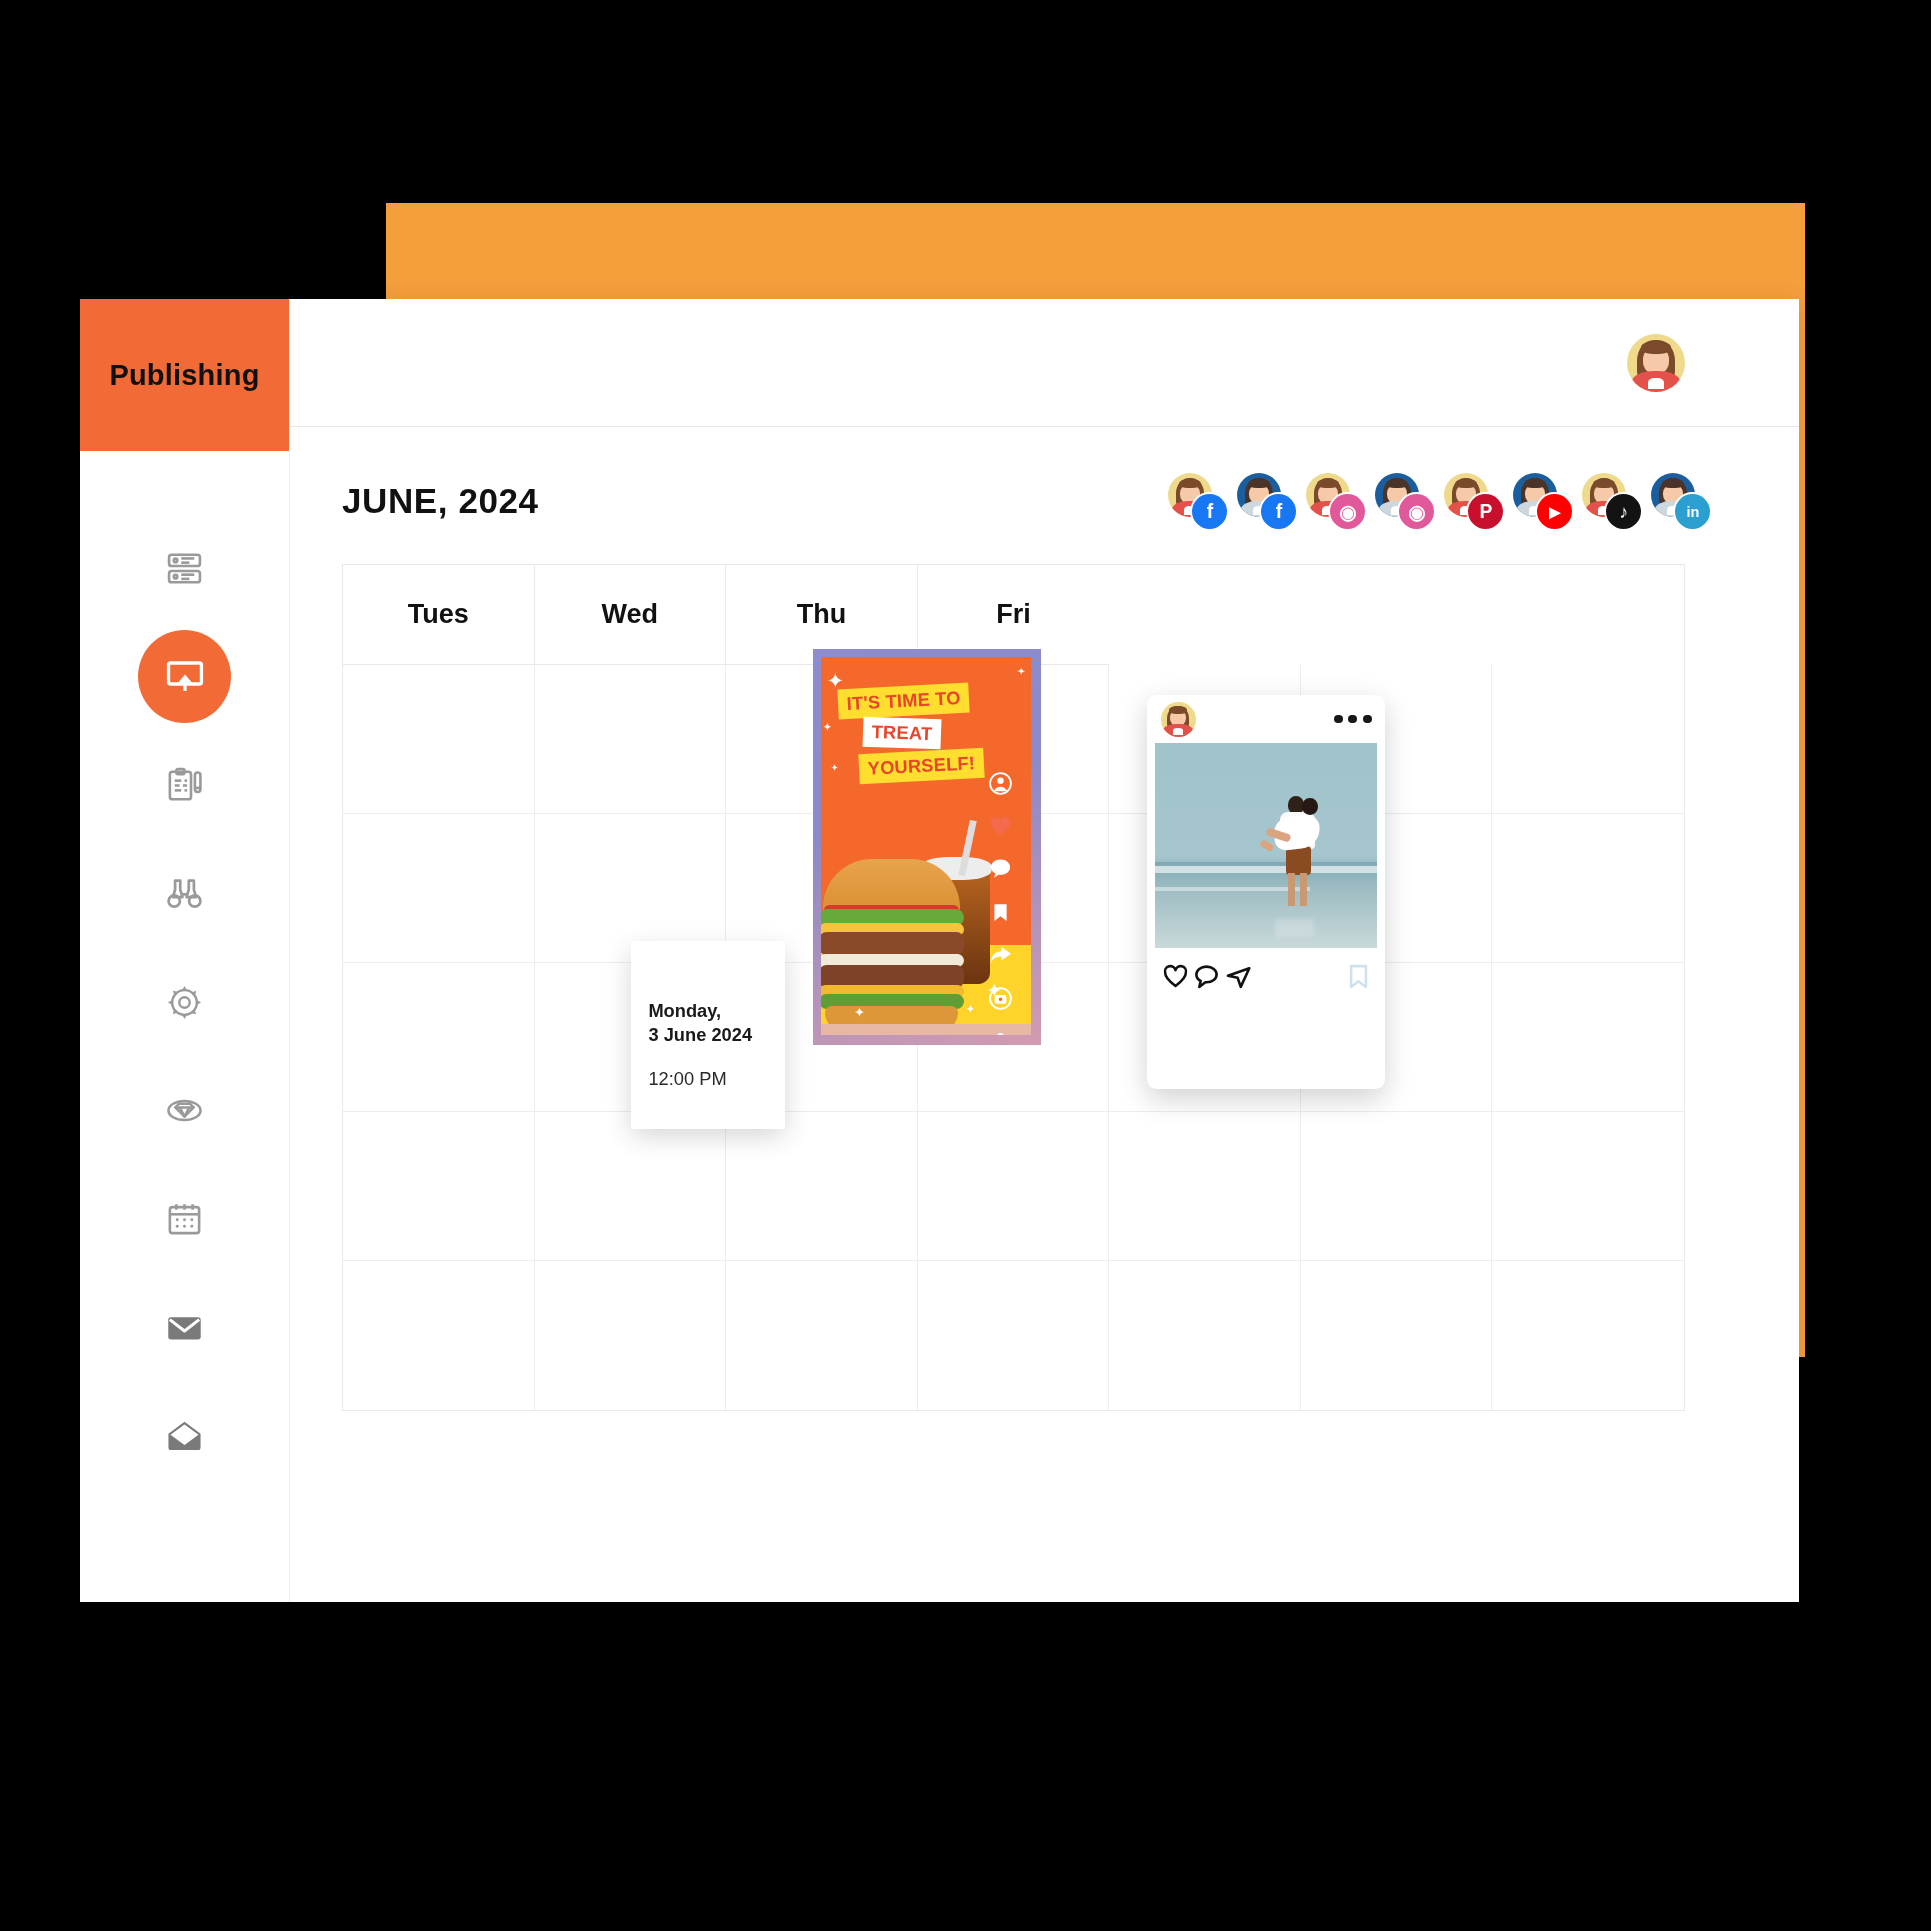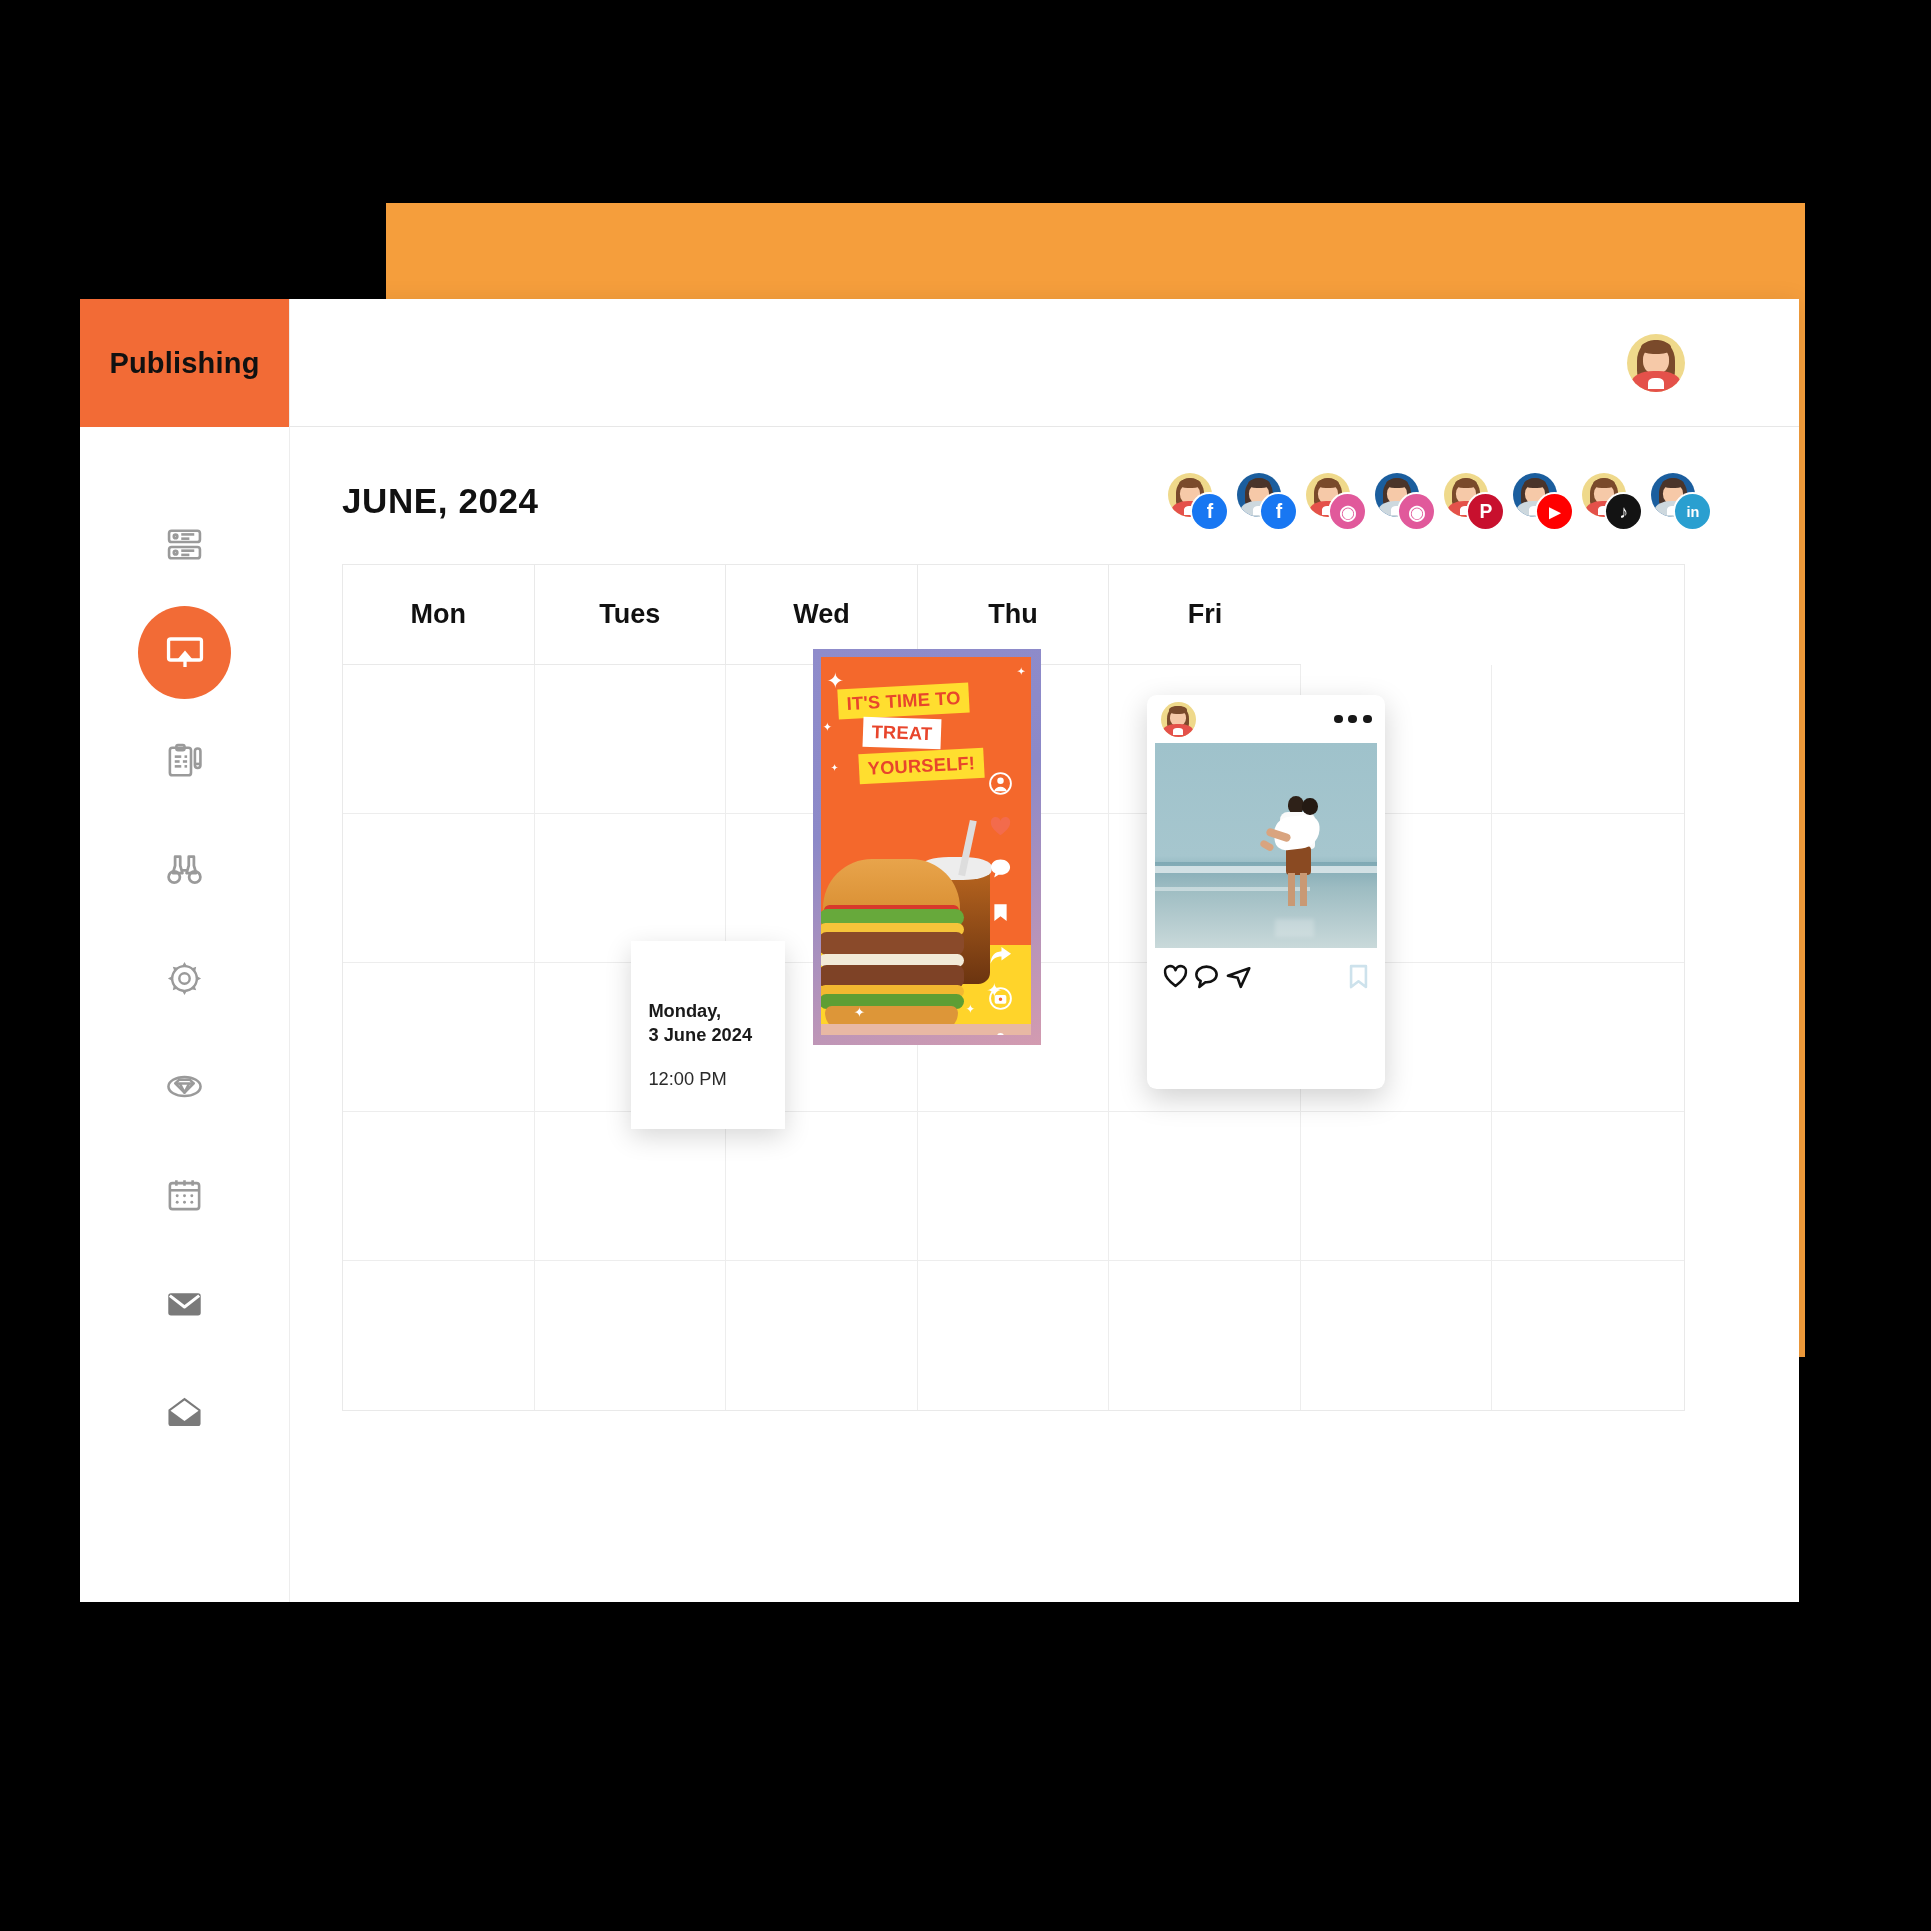--- a/index.html
+++ b/index.html
@@ -36,21 +36,21 @@
     width: 210px;
     background: #ffffff;
     flex: 0 0 210px;
     display: flex;
     flex-direction: column;
     align-items: center;
     border-right: 1px solid #ededed;
   }
   .brand {
     width: 100%;
-    height: 128px;
+    height: 152px;
     background: #F26B36;
     display: flex;
     align-items: center;
     justify-content: center;
   }
   .brand-text {
     font-size: 29px;
     font-weight: 800;
     color: #111111;
     letter-spacing: 0.2px;
@@ -466,21 +466,20 @@
                 <span class="collar"></span>
               </div>
               <div class="badge linkedin" style="font-size: 14.5px;">in</div>
             </div>
           </div>
       </div>
 
       <div class="calendar">
         <div class="cal-row">
 
-            <div class="cal-hcell">Mon</div>
             <div class="cal-hcell">Tues</div>
             <div class="cal-hcell">Wed</div>
             <div class="cal-hcell">Thu</div>
             <div class="cal-hcell">Fri</div>
           </div>
 
       <div class="cal-row">
             <div class="cal-cell"></div>
             <div class="cal-cell"></div>
             <div class="cal-cell"></div>

